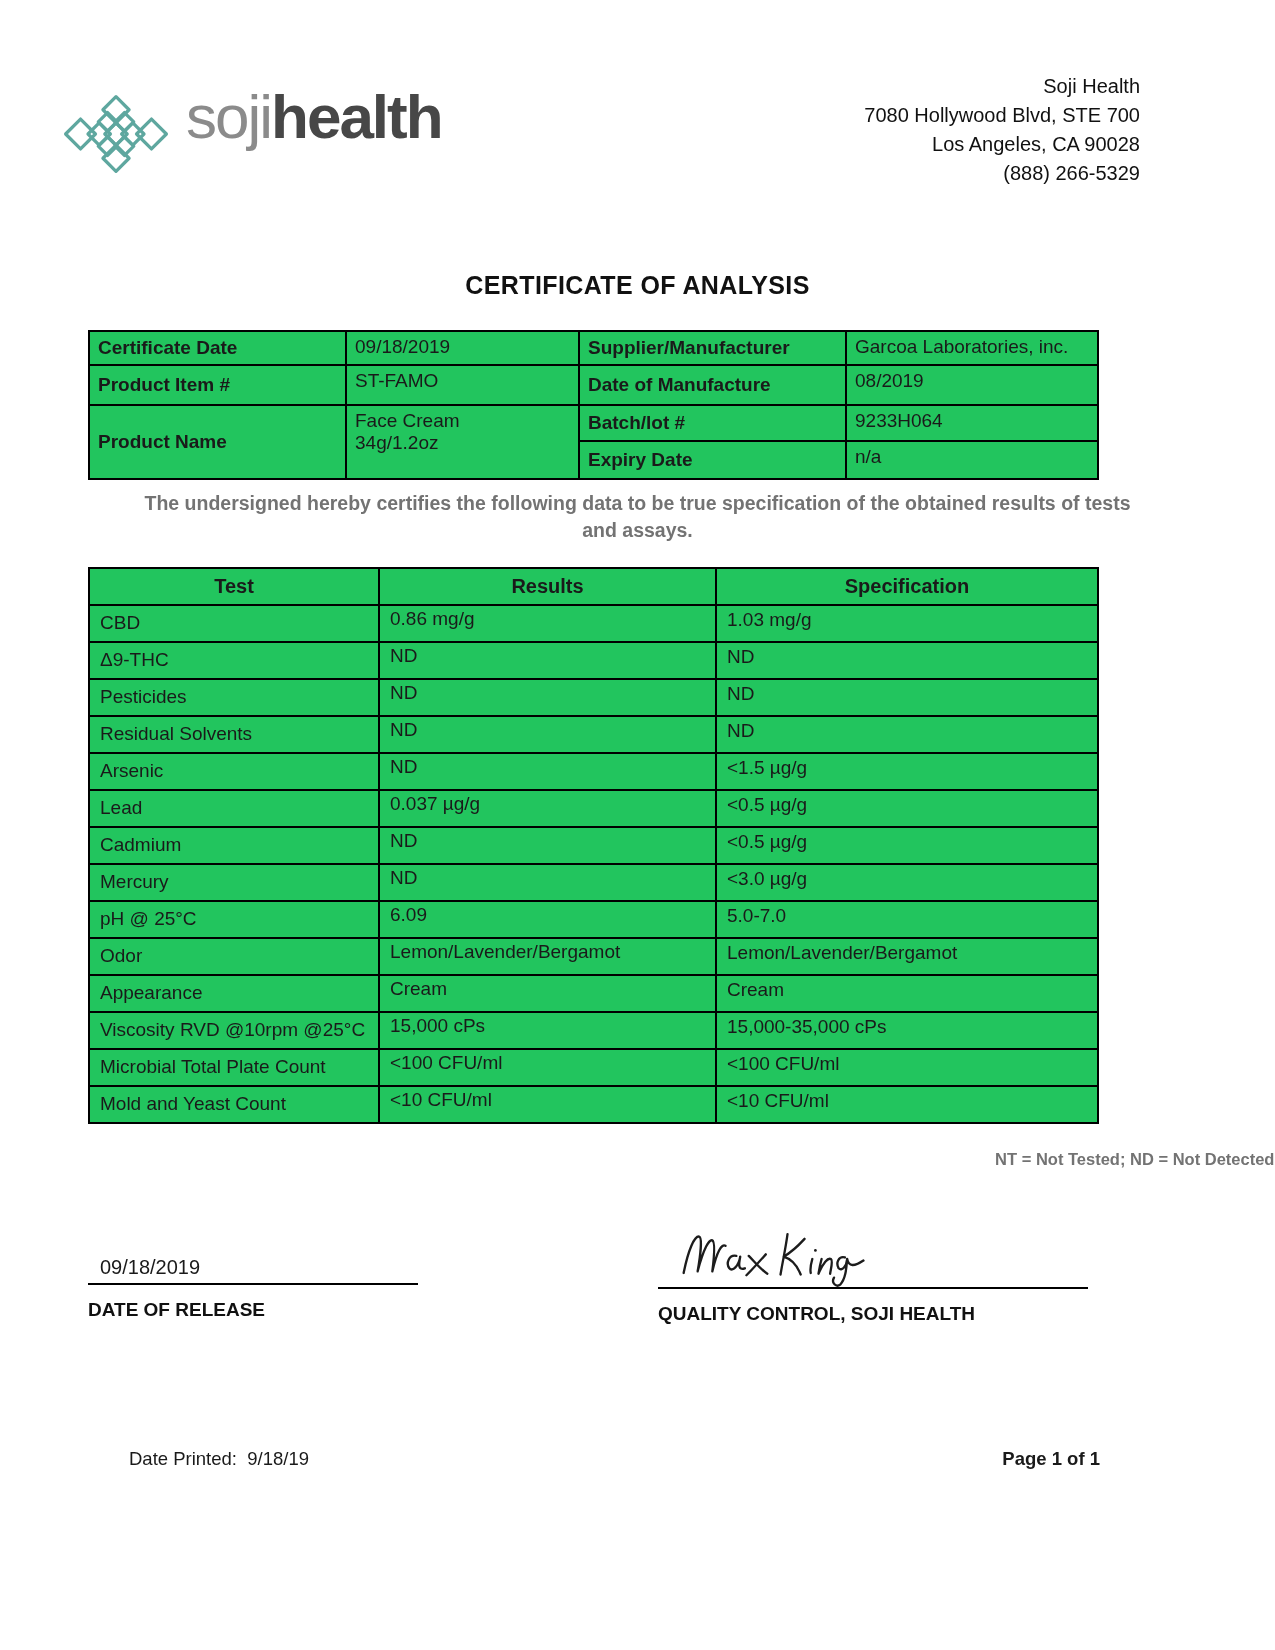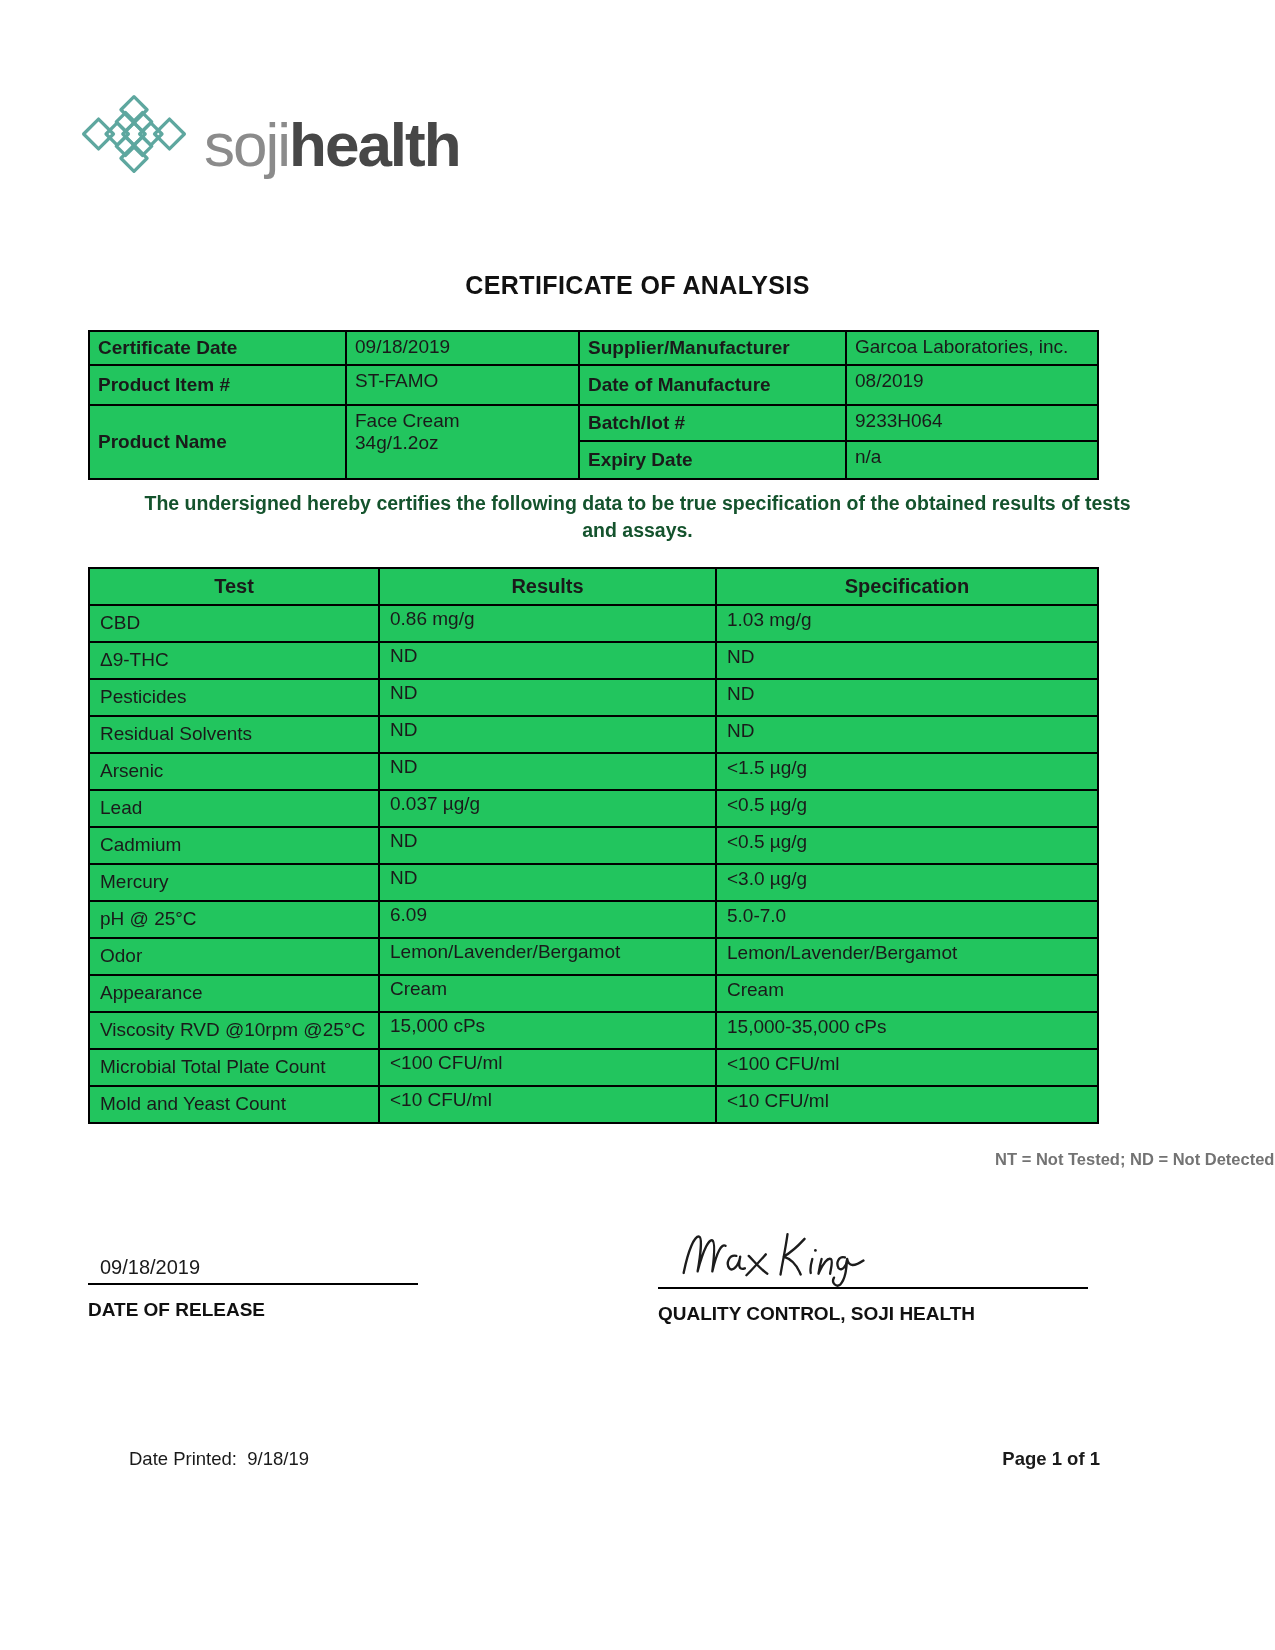--- a/index.html
+++ b/index.html
@@ -6,21 +6,21 @@
   body {
     width: 1275px; height: 1650px;
     font-family: "Liberation Sans", sans-serif;
     color: #1a1a1a;
     position: relative;
     overflow: hidden;
   }
   .page { position: relative; width: 1275px; height: 1650px; background: #fff; }
 
   
-  .logo { position: absolute; top: 86px; left: 78px; display: flex; align-items: flex-end; }
+  .logo { position: absolute; top: 86px; left: 60px; display: flex; align-items: flex-start; }
   .logo-icon { width: 112px; height: 96px; margin-right: 14px; }
   .logo-text { font-size: 62px; letter-spacing: -2px; line-height: 1; padding-bottom: 6px; }
   .brand-light { color: #8b8b8b; font-weight: 400; }
   .brand-bold  { color: #474747; font-weight: 700; }
 
   .address { position: absolute; top: 72px; right: 135px; text-align: right;
              font-size: 20px; line-height: 29px; color: #111; }
 
   
   .title { position: absolute; top: 271px; left: 0; width: 100%; text-align: center;
@@ -28,21 +28,21 @@
 
   
   table { border-collapse: collapse; table-layout: fixed; background: #22c55e; }
   .info-table { position: absolute; left: 88px; top: 330px; width: 1009px; }
   .info-table td { border: 2px solid #000; font-size: 19px; padding: 3px 8px; overflow: hidden; }
   .info-table td.lbl { font-weight: 700; vertical-align: middle; }
   .info-table td.val { font-weight: 400; vertical-align: top; padding-top: 4px; }
 
   
   .statement { position: absolute; top: 490px; left: 0; width: 100%; text-align: center;
-               font-weight: 700; font-size: 19.5px; line-height: 27px; color: #14532d; }
+               font-weight: 700; font-size: 19.5px; line-height: 27px; color: #737373; }
 
   
   .results-table { position: absolute; left: 88px; top: 567px; width: 1009px; }
   .results-table th { border: 2px solid #000; font-size: 20px; font-weight: 700;
                       text-align: center; vertical-align: middle; padding: 2px 6px; }
   .results-table td { border: 2px solid #000; font-size: 19px; padding: 2px 10px; overflow: hidden; }
   .results-table td.t { vertical-align: bottom; padding-bottom: 7px; }
   .results-table td.r { vertical-align: top; }
   .results-table td.s { vertical-align: bottom; padding-bottom: 10px; border-radius: 17px; }
 
@@ -79,20 +79,26 @@
       <path d="M51 27 L61 37 L51 47 L41 37 Z"></path>
       <path d="M69 27 L79 37 L69 47 L59 37 Z"></path>
       <path d="M51 53 L61 63 L51 73 L41 63 Z"></path>
       <path d="M69 53 L79 63 L69 73 L59 63 Z"></path>
     </svg>
     <div class="logo-text">
       <span class="brand-light">soji</span><span class="brand-bold">health</span>
     </div>
   </div>
 
+  <div class="address">
+    <div>Soji Health</div>
+    <div>7080 Hollywood Blvd, STE 700</div>
+    <div>Los Angeles, CA 90028</div>
+    <div>(888) 266-5329</div>
+  </div>
 
   <div class="title">CERTIFICATE OF ANALYSIS</div>
 
   <table class="info-table">
     <colgroup>
       <col style="width:257px">
         <col style="width:233px">
         <col style="width:267px">
         <col style="width:252px">
     </colgroup>

